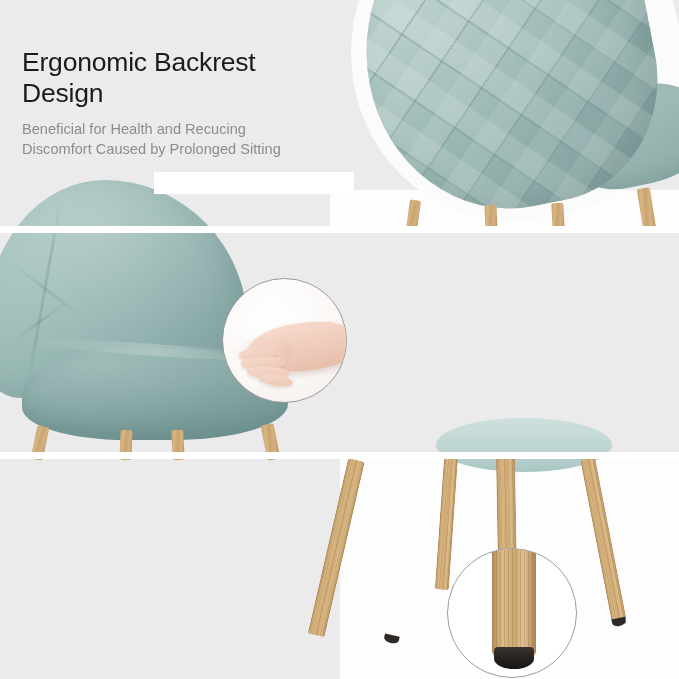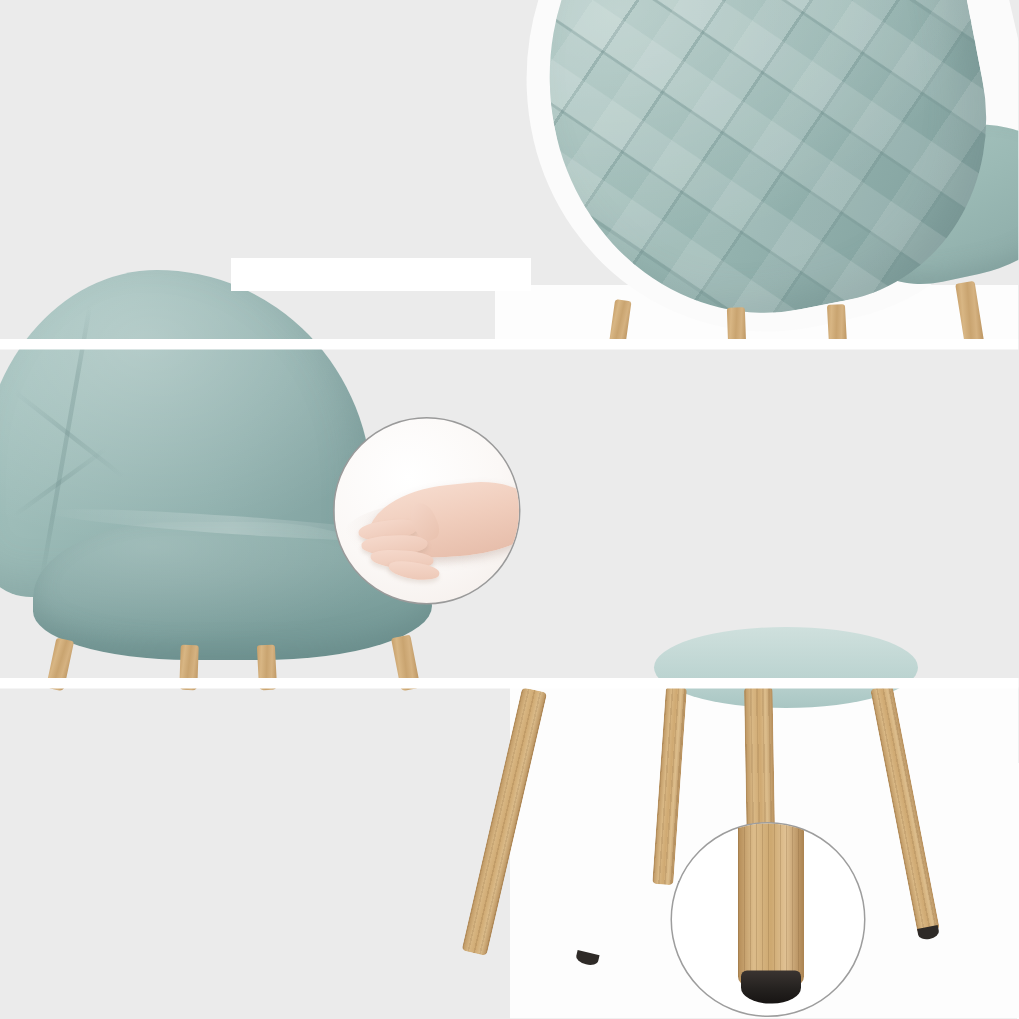--- a/index.html
+++ b/index.html
@@ -274,20 +274,26 @@
       <div id="p1-shell">
         <div class="quilt"></div>
         <div class="quiltpuff"></div>
       </div>
       <div class="leg-wood" id="p1-leg-a"></div>
       <div class="leg-wood" id="p1-leg-b"></div>
       <div class="leg-wood" id="p1-leg-c"></div>
       <div class="leg-wood" id="p1-leg-d"></div>
     </div>
 
+    <div class="txt" id="text-1">
+      <div class="title">Ergonomic Backrest
+Design</div>
+      <div class="subtitle">Beneficial for Health and Recucing
+Discomfort Caused by Prolonged Sitting</div>
+    </div>
   </div>
 
   <div class="divider" id="divider-1"></div>
 
   <div class="panel" id="panel-2">
     
   </div>
 
   <div class="stage" id="photo-2">
     <div id="p2-back">

